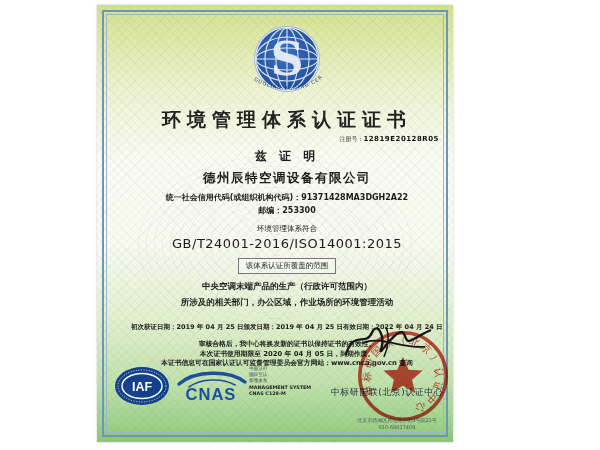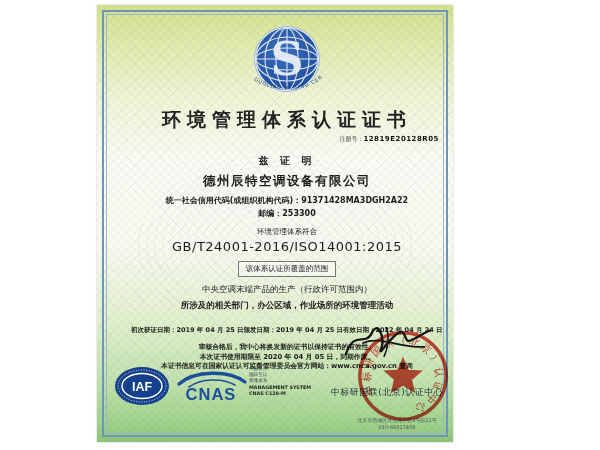--- a/index.html
+++ b/index.html
@@ -29,30 +29,30 @@
   .frame-inner { position:absolute; inset:9px; border:1px solid #9ab6cf; }
 
   .content { position:absolute; left:24px; right:0; top:0; text-align:center; color:#1c1c1c; }
 
   .logo-wrap { margin-top:20px; height:80px; }
   .title { margin-top:2px; font-size:19px; font-weight:bold; letter-spacing:6px;
            color:#222; font-family:"DejaVu Serif","Liberation Serif",serif; }
   .reg-line { text-align:right; padding-right:14px; margin-top:2px; font-size:6px; color:#333; }
   .reg-line b { font-size:7px; color:#111; letter-spacing:.5px; }
 
-  .certify { margin-top:10px; font-size:10px; font-weight:bold; letter-spacing:4px; }
+  .certify { margin-top:4px; font-size:12px; font-weight:bold; letter-spacing:4px; }
   .company { margin-top:5px; font-size:12.5px; font-weight:bold; letter-spacing:1.5px; }
   .credit  { margin-top:5px; font-size:8px; font-weight:bold; }
   .addr    { margin-top:2px; font-size:8px; font-weight:bold; }
   .post    { margin-top:2px; font-size:8px; font-weight:bold; }
   .conform { margin-top:8px; font-size:7.5px; }
   .standard{ margin-top:2px; font-size:13px; font-weight:normal; letter-spacing:.5px; }
   .scopebox{ display:inline-block; margin-top:7px; font-size:7.5px; padding:2px 7px;
              border:1px solid #777; background:rgba(255,255,255,.35); }
-  .scope1  { margin-top:7px; font-size:8.5px; font-weight:normal; }
+  .scope1  { margin-top:7px; font-size:8.5px; font-weight:bold; }
   .scope2  { margin-top:4px; font-size:8.5px; font-weight:bold; }
 
   .dates { display:flex; justify-content:flex-start; padding:0 10px; margin-top:14px;
            font-size:6.5px; font-weight:bold; white-space:nowrap; }
   .notes { margin-top:8px; font-size:6.8px; font-weight:bold; line-height:9.6px; }
 
   .signature { position:absolute; left:241px; top:314px; width:96px; height:46px; z-index:4; }
 
   .seal { position:absolute; left:258px; top:323px; width:96px; height:96px; z-index:3;
           opacity:.92; mix-blend-mode:multiply; }

